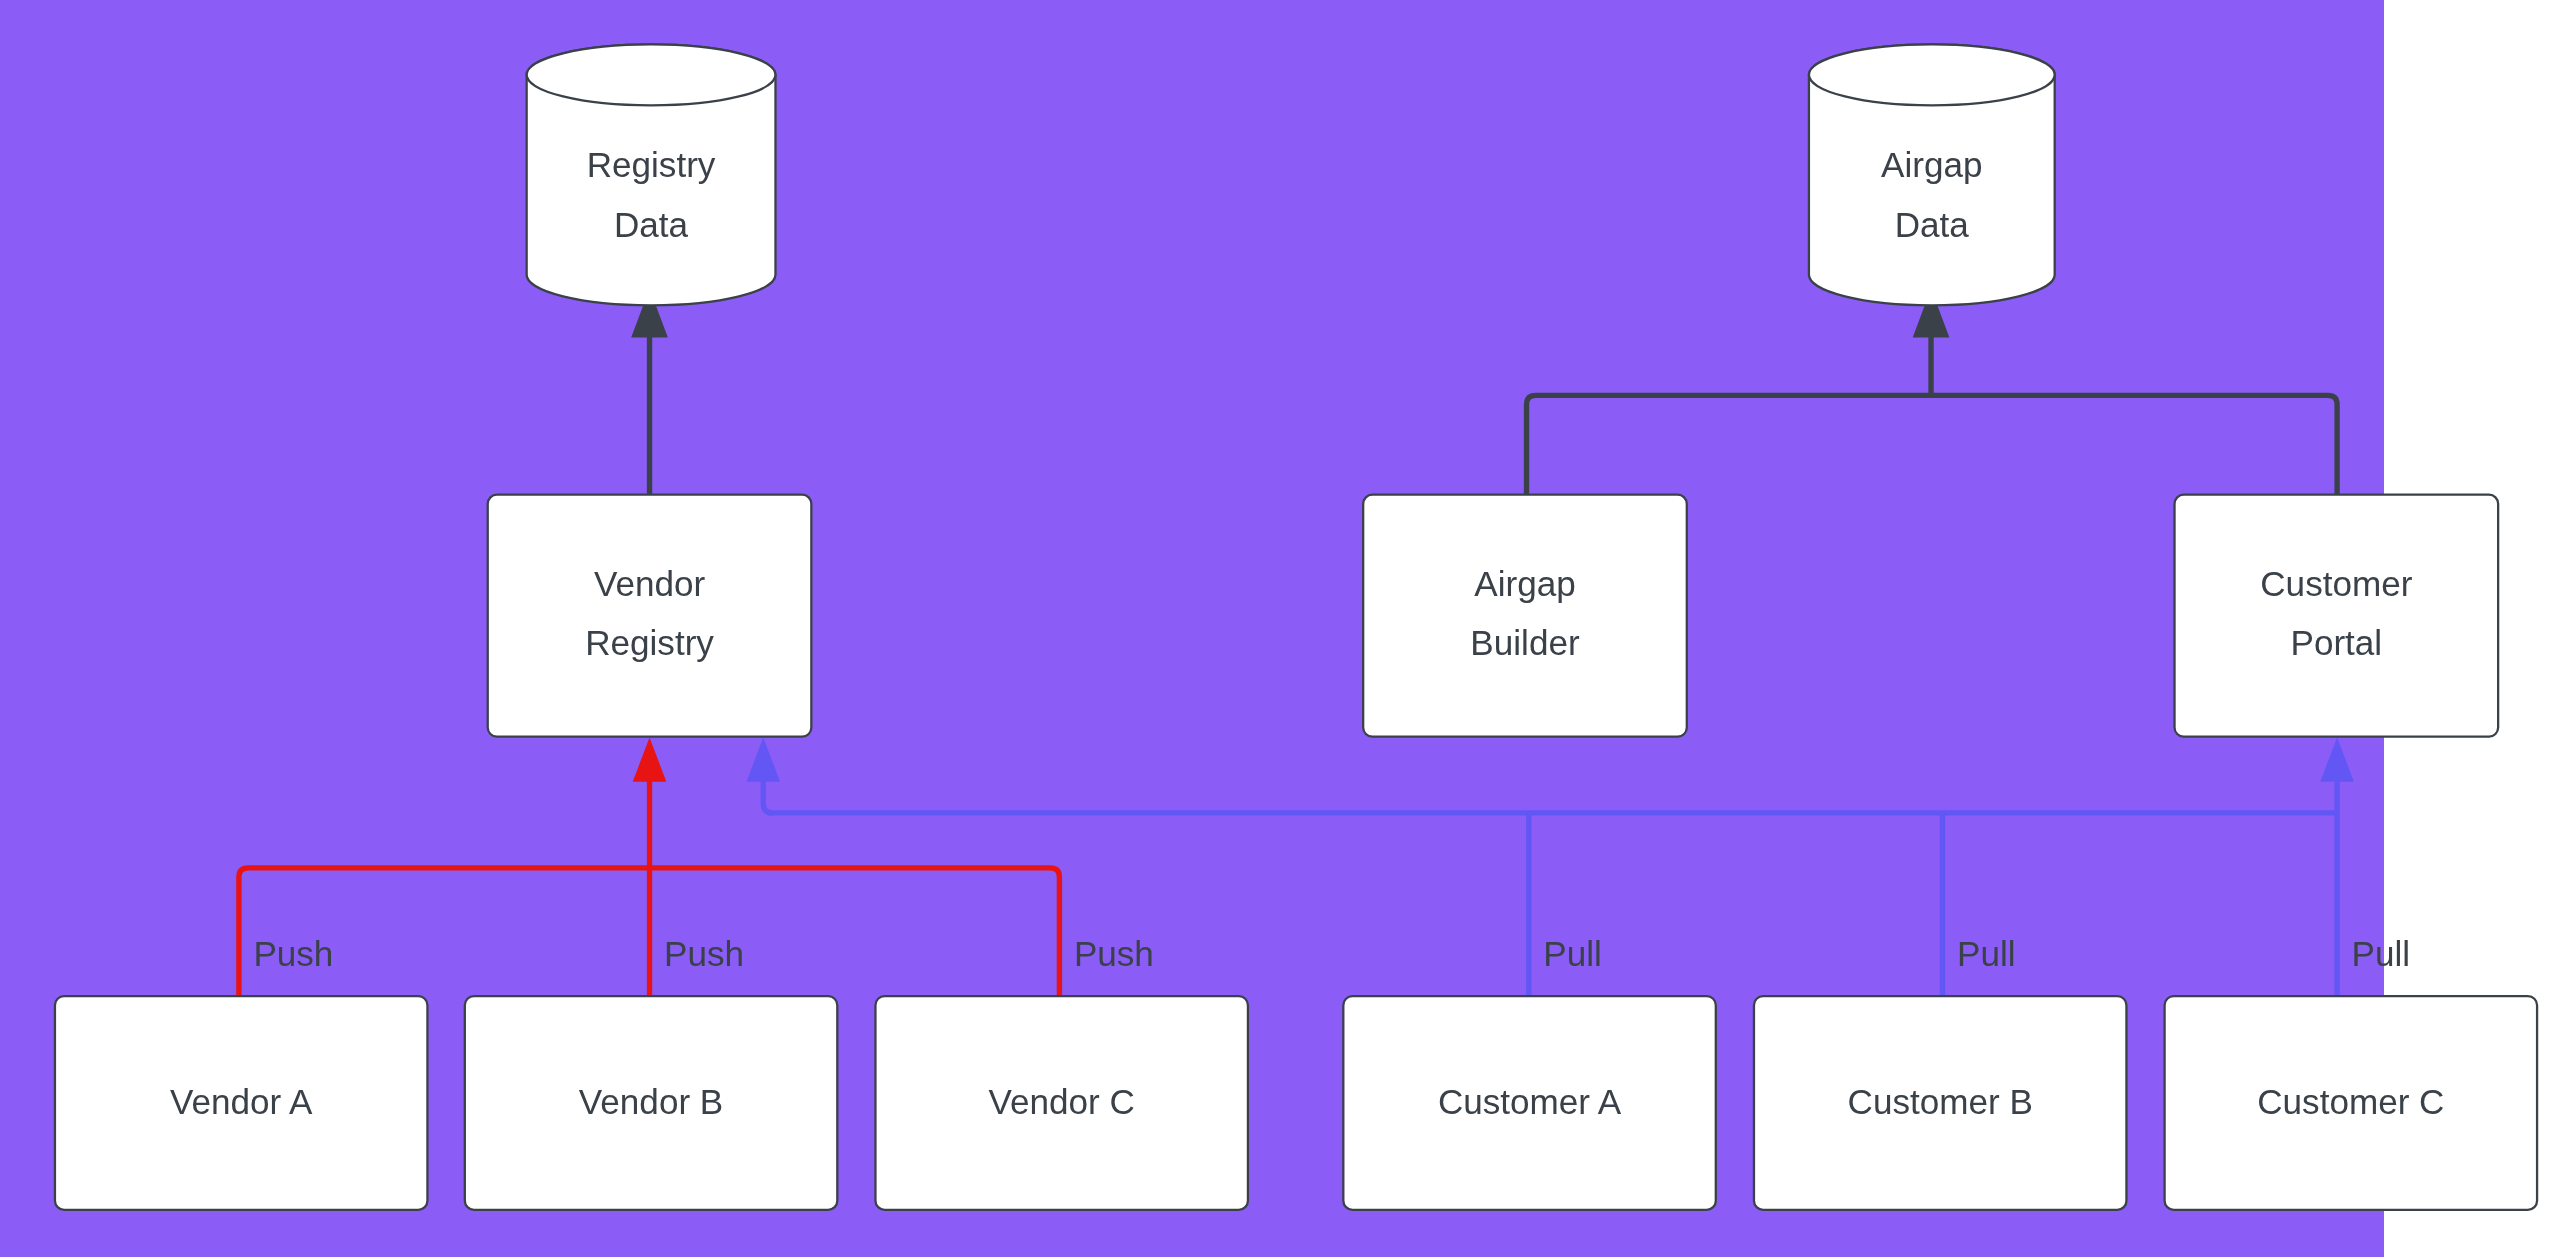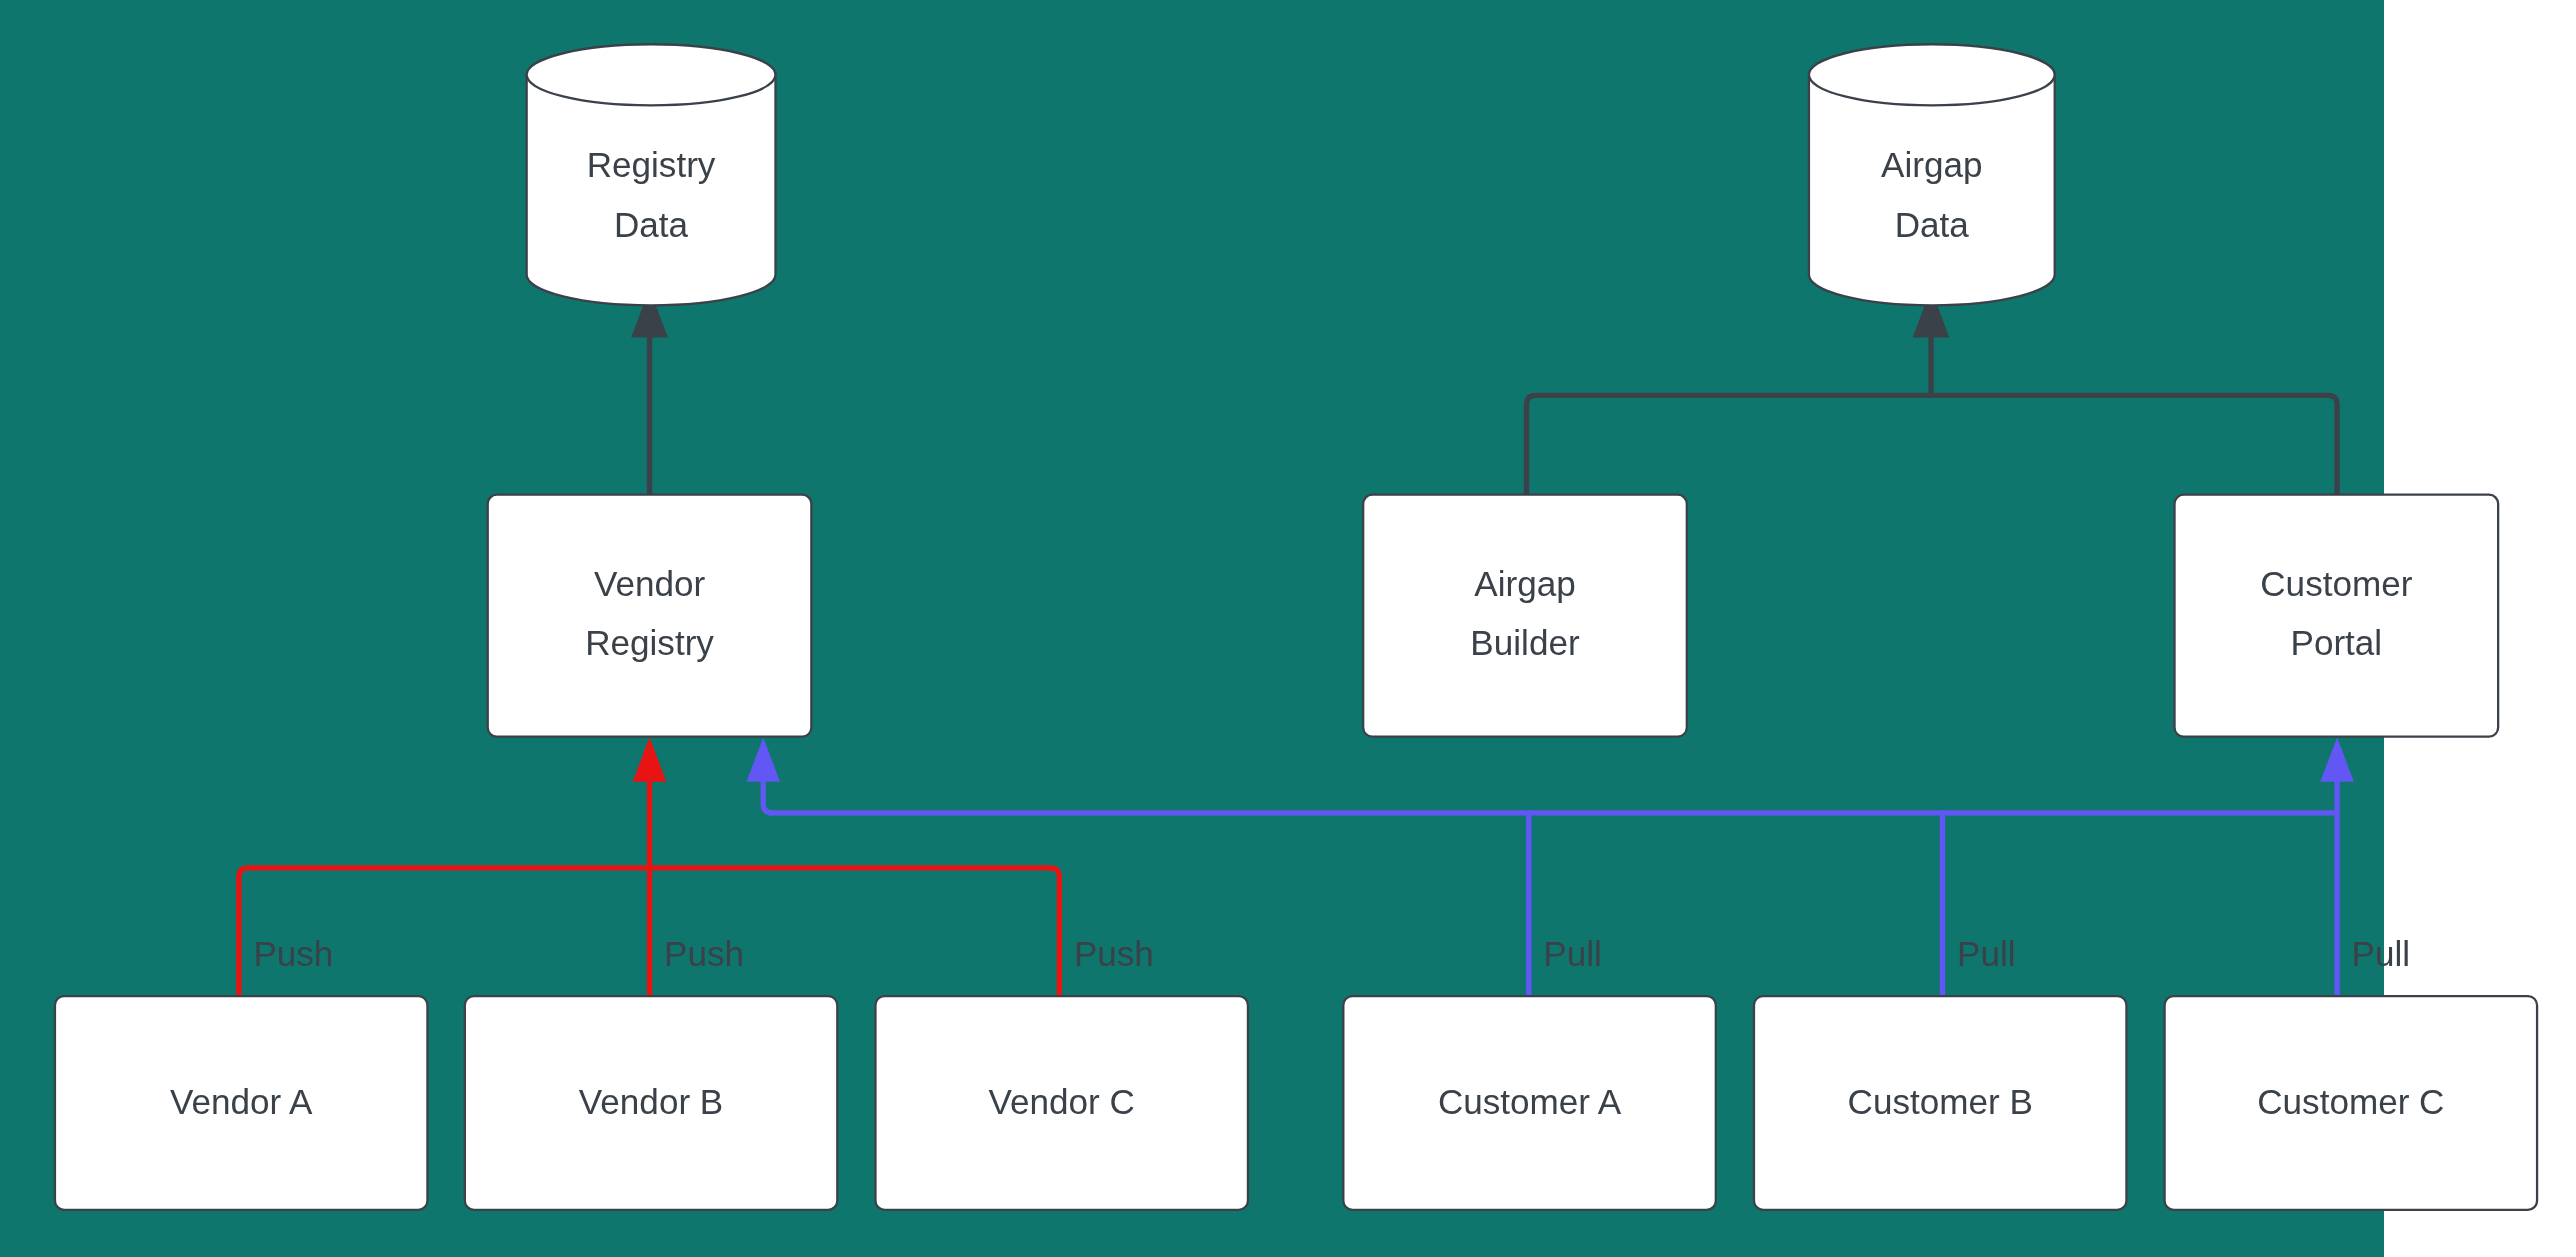--- a/index.html
+++ b/index.html
@@ -10,21 +10,21 @@
   body {
     width: 2576px;
     height: 1258px;
     overflow: hidden;
     font-family: "Liberation Sans", sans-serif;
   }
   #diagram-root {
     position: relative;
     width: 2384px;
     height: 1258px;
-    background: #0f766e;
+    background: #8b5cf6;
   }
   svg#diagram-svg {
     display: block;
     width: 2576px;
     height: 1258px;
   }
   .node-shape {
     fill: #ffffff;
     stroke: #3a4149;
     stroke-width: 3;

